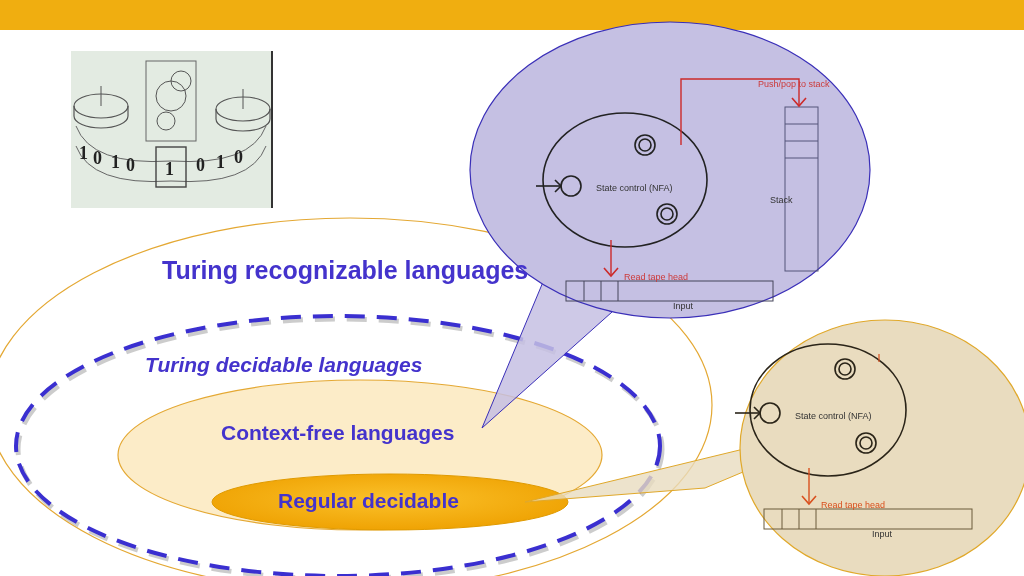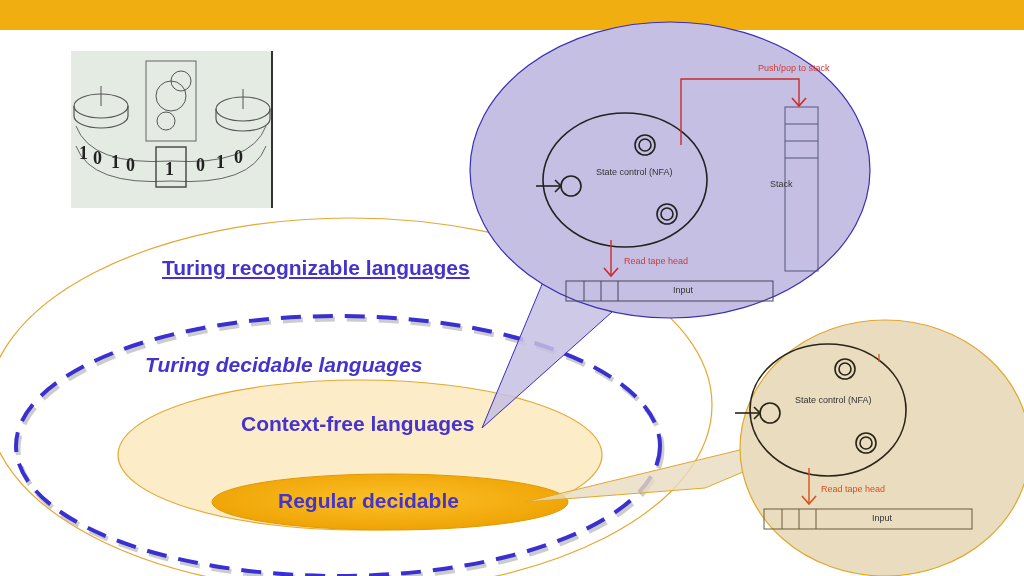--- a/index.html
+++ b/index.html
@@ -3,21 +3,21 @@
   <meta charset="utf-8">
   <style>
     html, body { margin: 0; padding: 0; }
     body { width: 1024px; height: 576px; overflow: hidden; background: #ffffff; position: relative;
            font-family: "Liberation Sans", sans-serif; }
     .topbar { position: absolute; left: 0; top: 0; width: 1024px; height: 30px; background: #f0ae10; }
     .stage { position: absolute; left: 0; top: 0; }
     .photo { position: absolute; left: 71px; top: 51px; width: 202px; height: 157px; background: #e3ebe2;
              border-right: 2px solid #333; box-sizing: border-box; }
     .lang-label { position: absolute; font-weight: bold; color: #4433cc; white-space: nowrap; }
-    .dlabel { font-family: "Liberation Sans", sans-serif; }
+    .dlabel { font-family: "Liberation Sans", sans-serif; margin-top: 16px; }
   </style>
 </head>
 <body>
 
 <div class="topbar"></div>
 
 <div class="photo">
   <svg width="200" height="157" viewBox="0 0 200 157">
 
     <ellipse cx="30" cy="55" rx="27" ry="12" fill="none" stroke="#555" stroke-width="1.2"></ellipse>
@@ -116,23 +116,23 @@
   <line x1="809" y1="468" x2="809" y2="504" stroke="#d9501e" stroke-width="1.4"></line>
   <path d="M802 496 L809 504 L816 496" fill="none" stroke="#d9501e" stroke-width="1.6"></path>
   <g fill="none" stroke="#6a5a3a" stroke-width="1">
     <rect x="764" y="509" width="208" height="20"></rect>
     <line x1="782" y1="509" x2="782" y2="529"></line>
     <line x1="799" y1="509" x2="799" y2="529"></line>
     <line x1="816" y1="509" x2="816" y2="529"></line>
   </g>
 </svg>
 
-<div class="lang-label" style="left:162px; top:256px; font-size:21px;text-decoration:underline;">Turing recognizable languages</div>
+<div class="lang-label" style="left:162px; top:256px; font-size:25px;">Turing recognizable languages</div>
 <div class="lang-label" style="left:145px; top:353px; font-size:21px;font-style:italic;">Turing decidable languages</div>
-<div class="lang-label" style="left:221px; top:412px; font-size:21px;margin-left:20px;">Context-free languages</div>
+<div class="lang-label" style="left:221px; top:421px; font-size:21px;">Context-free languages</div>
 <div class="lang-label" style="left:278px; top:489px; font-size:21px;">Regular decidable</div>
 
 <div class="dlabel" style="position:absolute; left:758px; top:63px; font-size:9px; color:#cc3a3a;">Push/pop to stack</div>
 <div class="dlabel" style="position:absolute; left:596px; top:167px; font-size:9px; color:#333;">State control (NFA)</div>
 <div class="dlabel" style="position:absolute; left:770px; top:179px; font-size:9px; color:#333;">Stack</div>
 <div class="dlabel" style="position:absolute; left:624px; top:256px; font-size:9px; color:#cc3a3a;">Read tape head</div>
 <div class="dlabel" style="position:absolute; left:673px; top:285px; font-size:9px; color:#333;">Input</div>
 
 <div class="dlabel" style="position:absolute; left:795px; top:395px; font-size:9px; color:#333;">State control (NFA)</div>
 <div class="dlabel" style="position:absolute; left:821px; top:484px; font-size:9px; color:#d9501e;">Read tape head</div>

